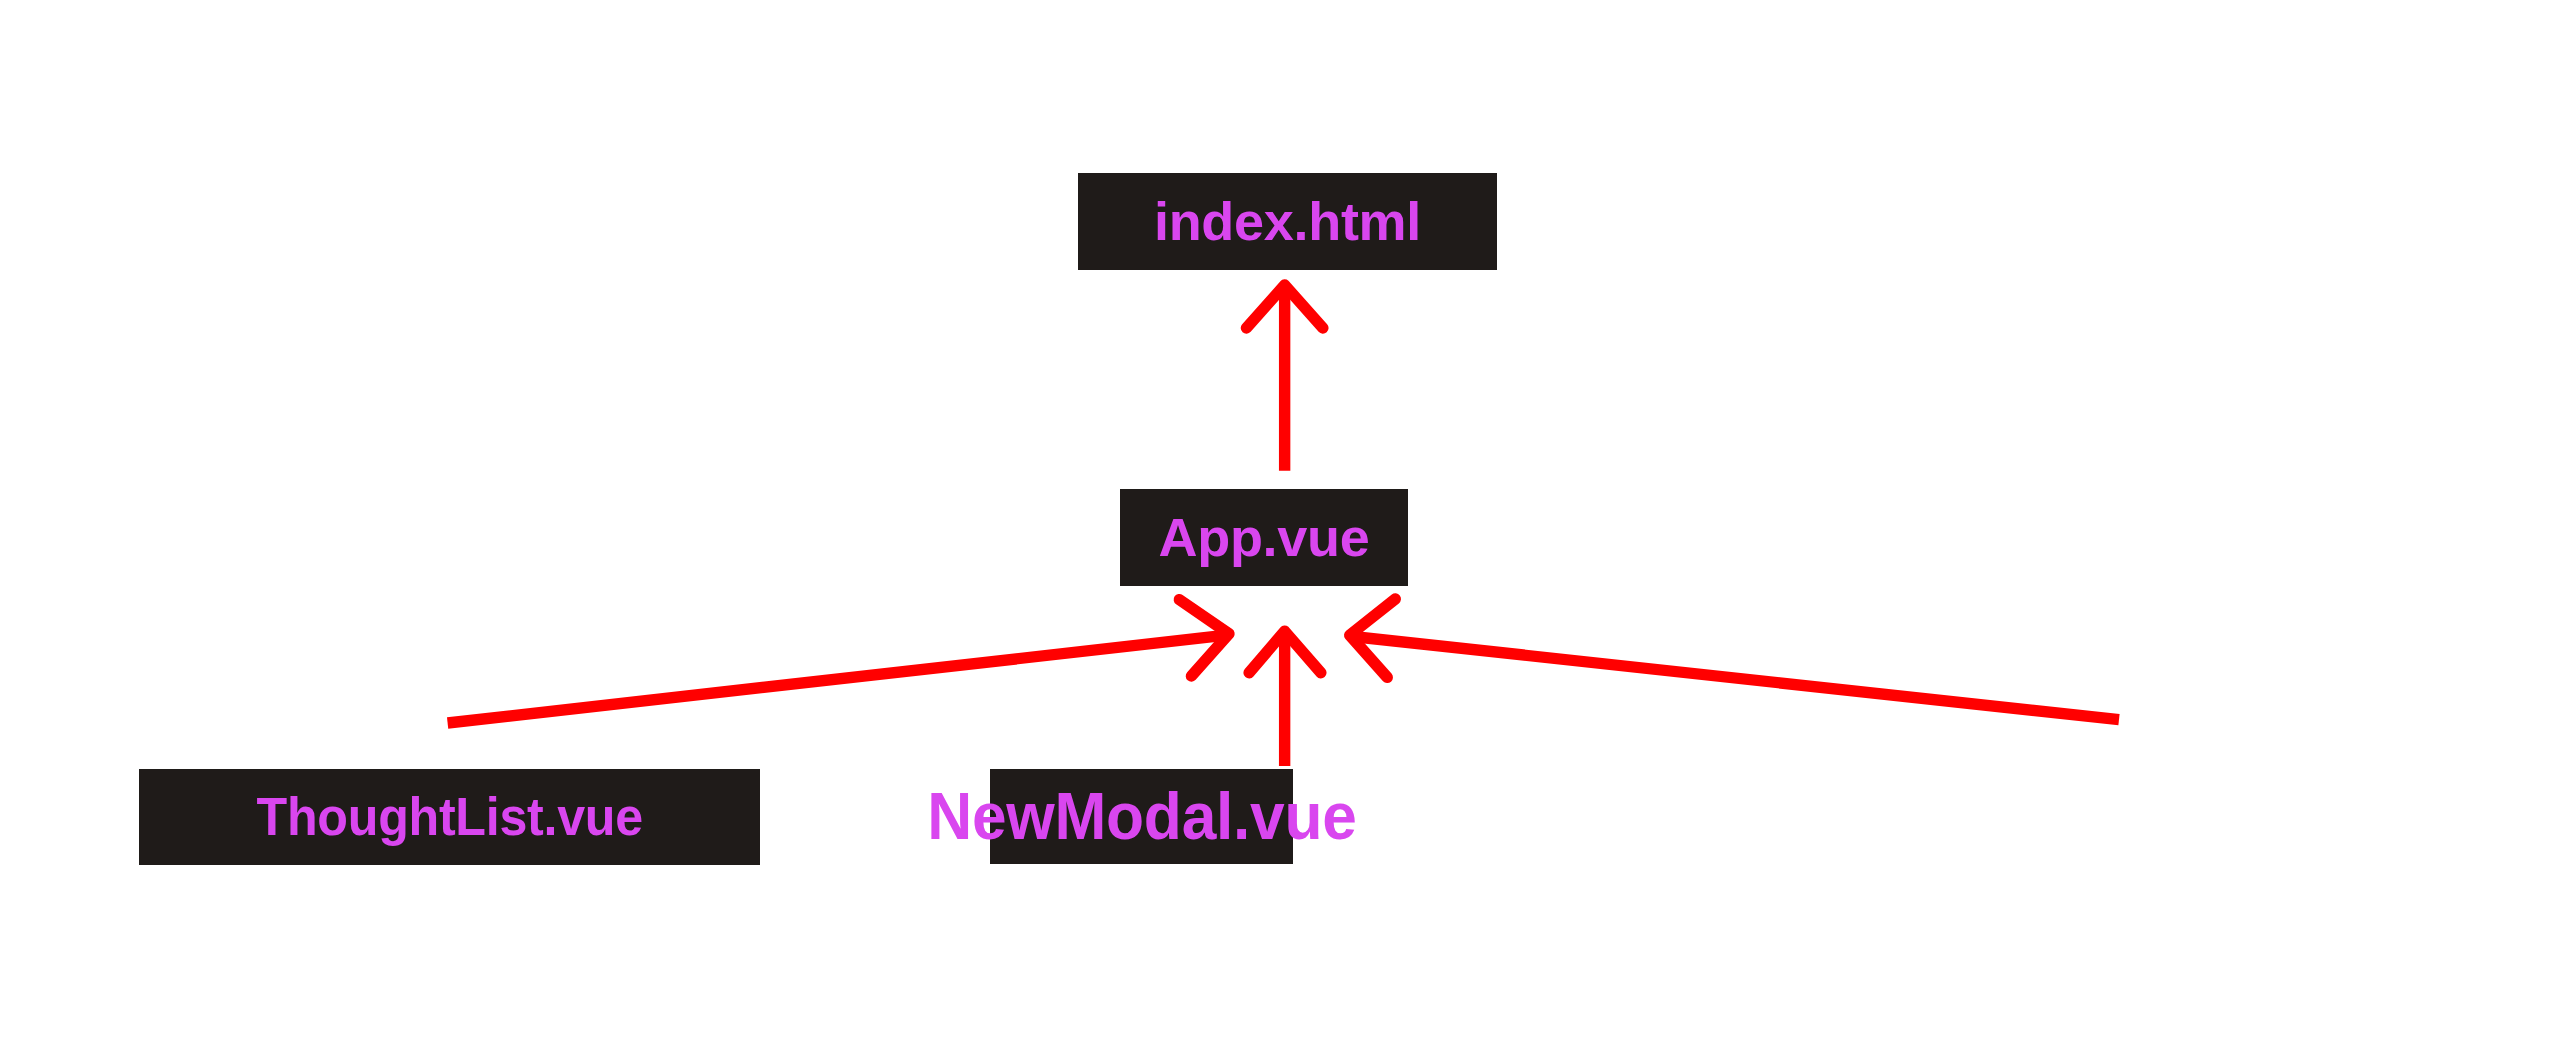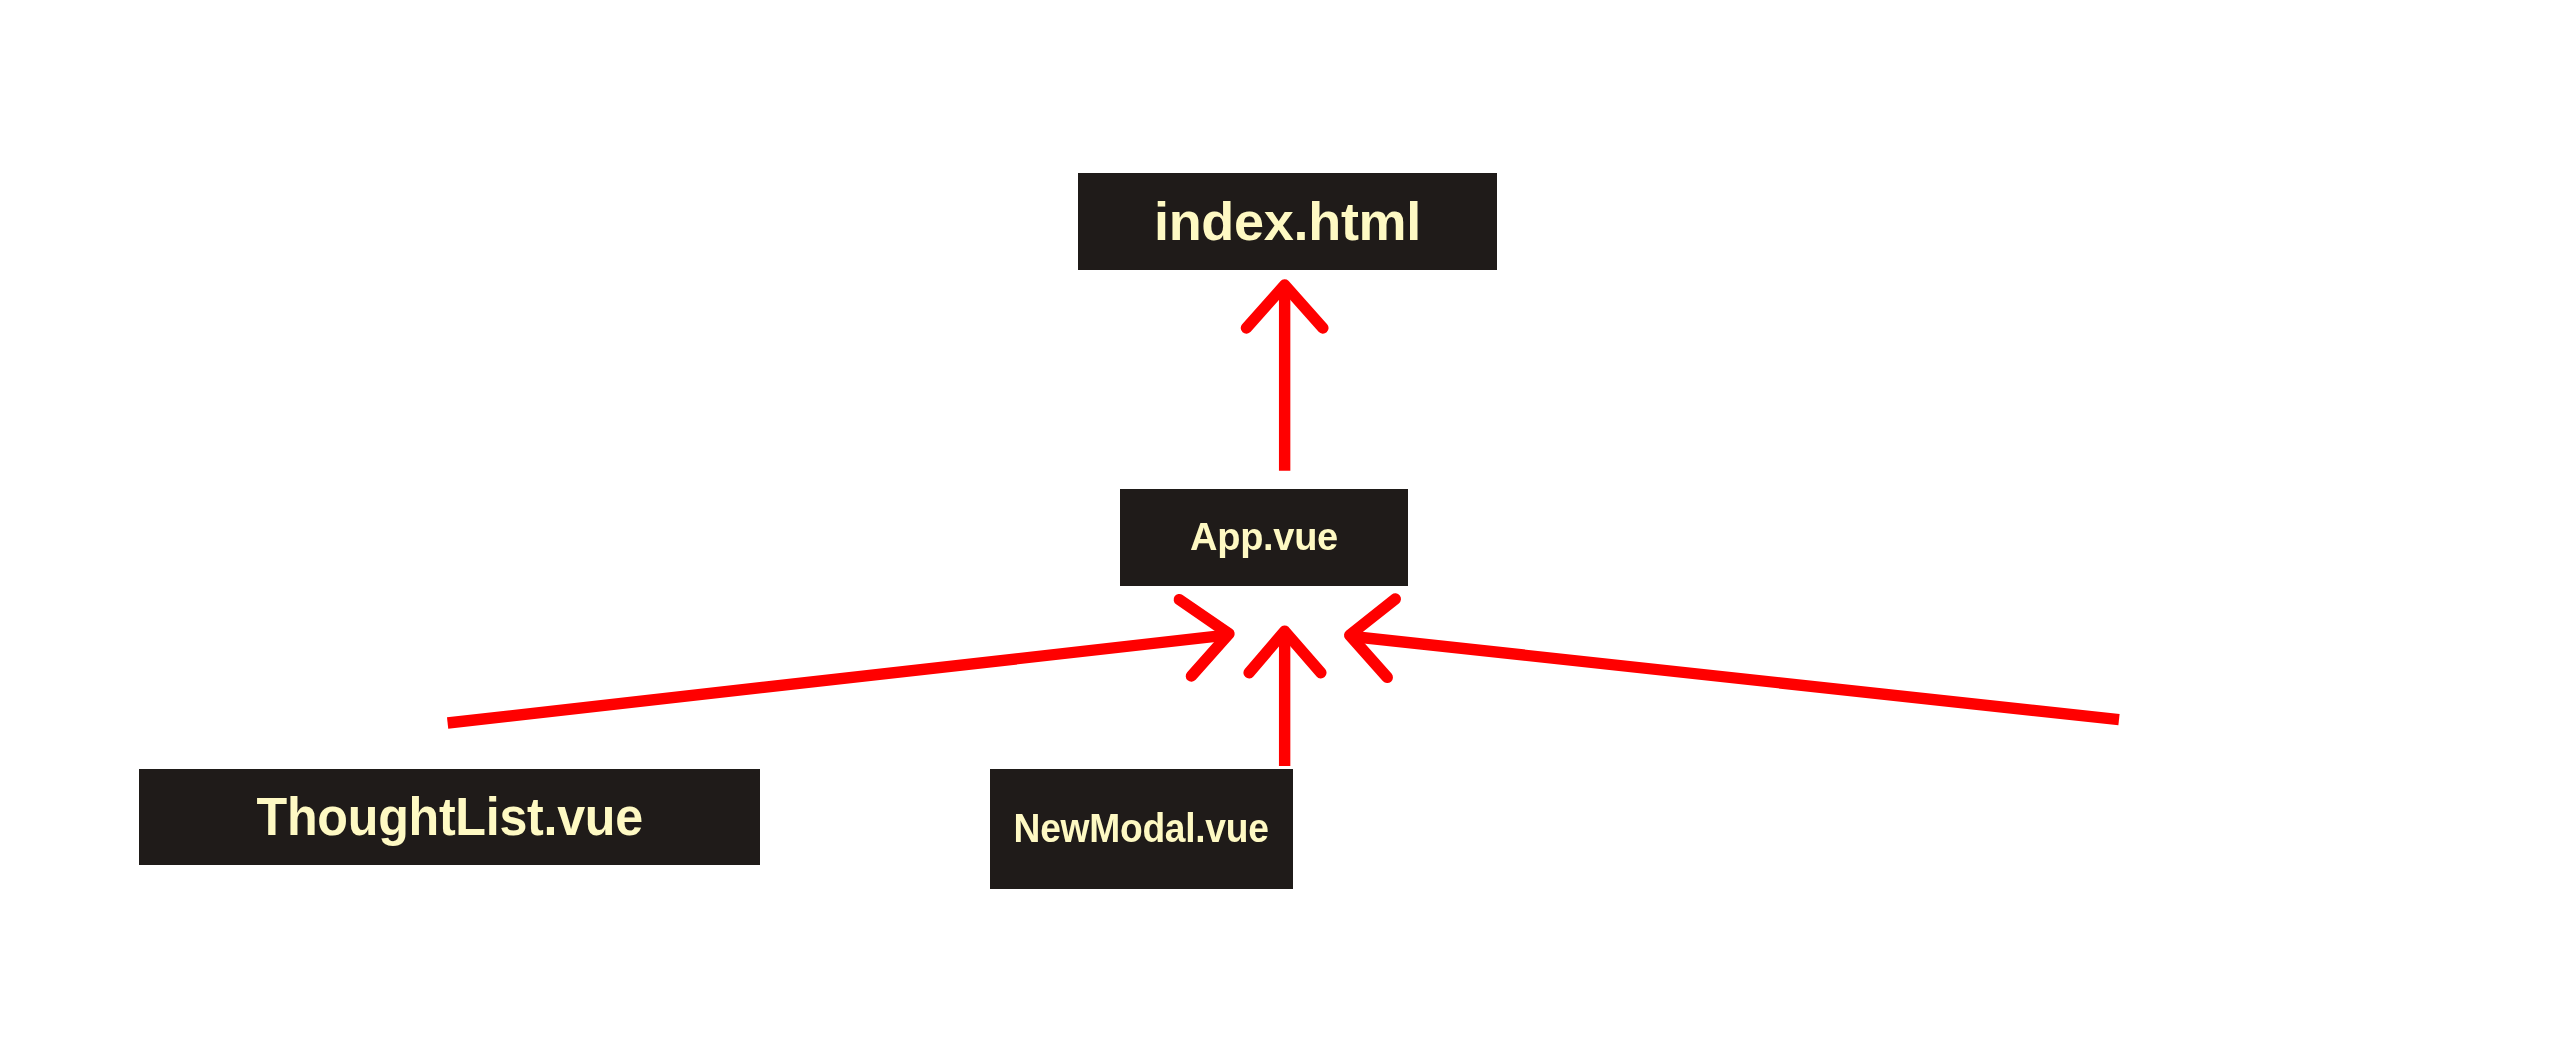--- a/index.html
+++ b/index.html
@@ -23,49 +23,49 @@
     width: 2576px;
     height: 1053px;
     pointer-events: none;
   }
   .node {
     position: absolute;
     display: flex;
     align-items: center;
     justify-content: center;
     background: #1f1b19;
-    color: #fef9c3;
+    color: #d946ef;
     font-family: "Liberation Sans", "DejaVu Sans", sans-serif;
     font-weight: bold;
     letter-spacing: -0.3px;
     white-space: nowrap;
     box-sizing: border-box;
   }
   .node-label {
     display: block;
     line-height: 1;
     transform: translateY(-1.3px);
   }
   
   #node-index-html {
     left: 1078px;  top: 173px;  width: 419px;  height: 97px;
     font-size: 54px;
   }
   #node-app-vue {
     left: 1120px;  top: 489px;  width: 288px;  height: 97px;
-    font-size: 38px;
+    font-size: 54px;
   }
   #node-thoughtlist-vue {
     left: 139px;   top: 769px; width: 621px; height: 96px;
     font-size: 54px;
     text-align: center;
   }
   #node-newmodal-vue {
-    left: 990px;  top: 769px; width: 303px; height: 120px;
-    font-size: 40px;
+    left: 990px;  top: 769px; width: 303px; height: 95px;
+    font-size: 67px;
   }
   #node-thoughtitem-vue {
     left: 1786px;  top: 769px; width: 325px; height: 95px;
     font-size: 54px;
   }
   
   #node-thoughtlist-vue .node-label,
   #node-newmodal-vue .node-label,
   #node-thoughtitem-vue .node-label {
     transform: translateY(-1.3px) scaleX(0.93);

